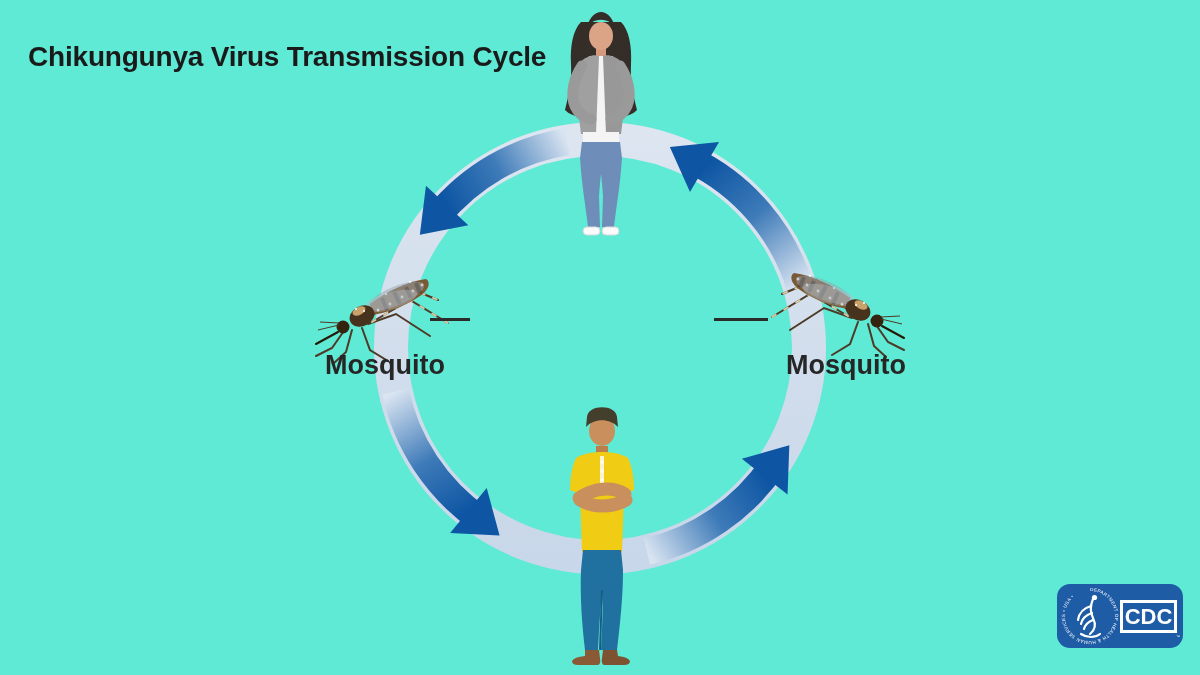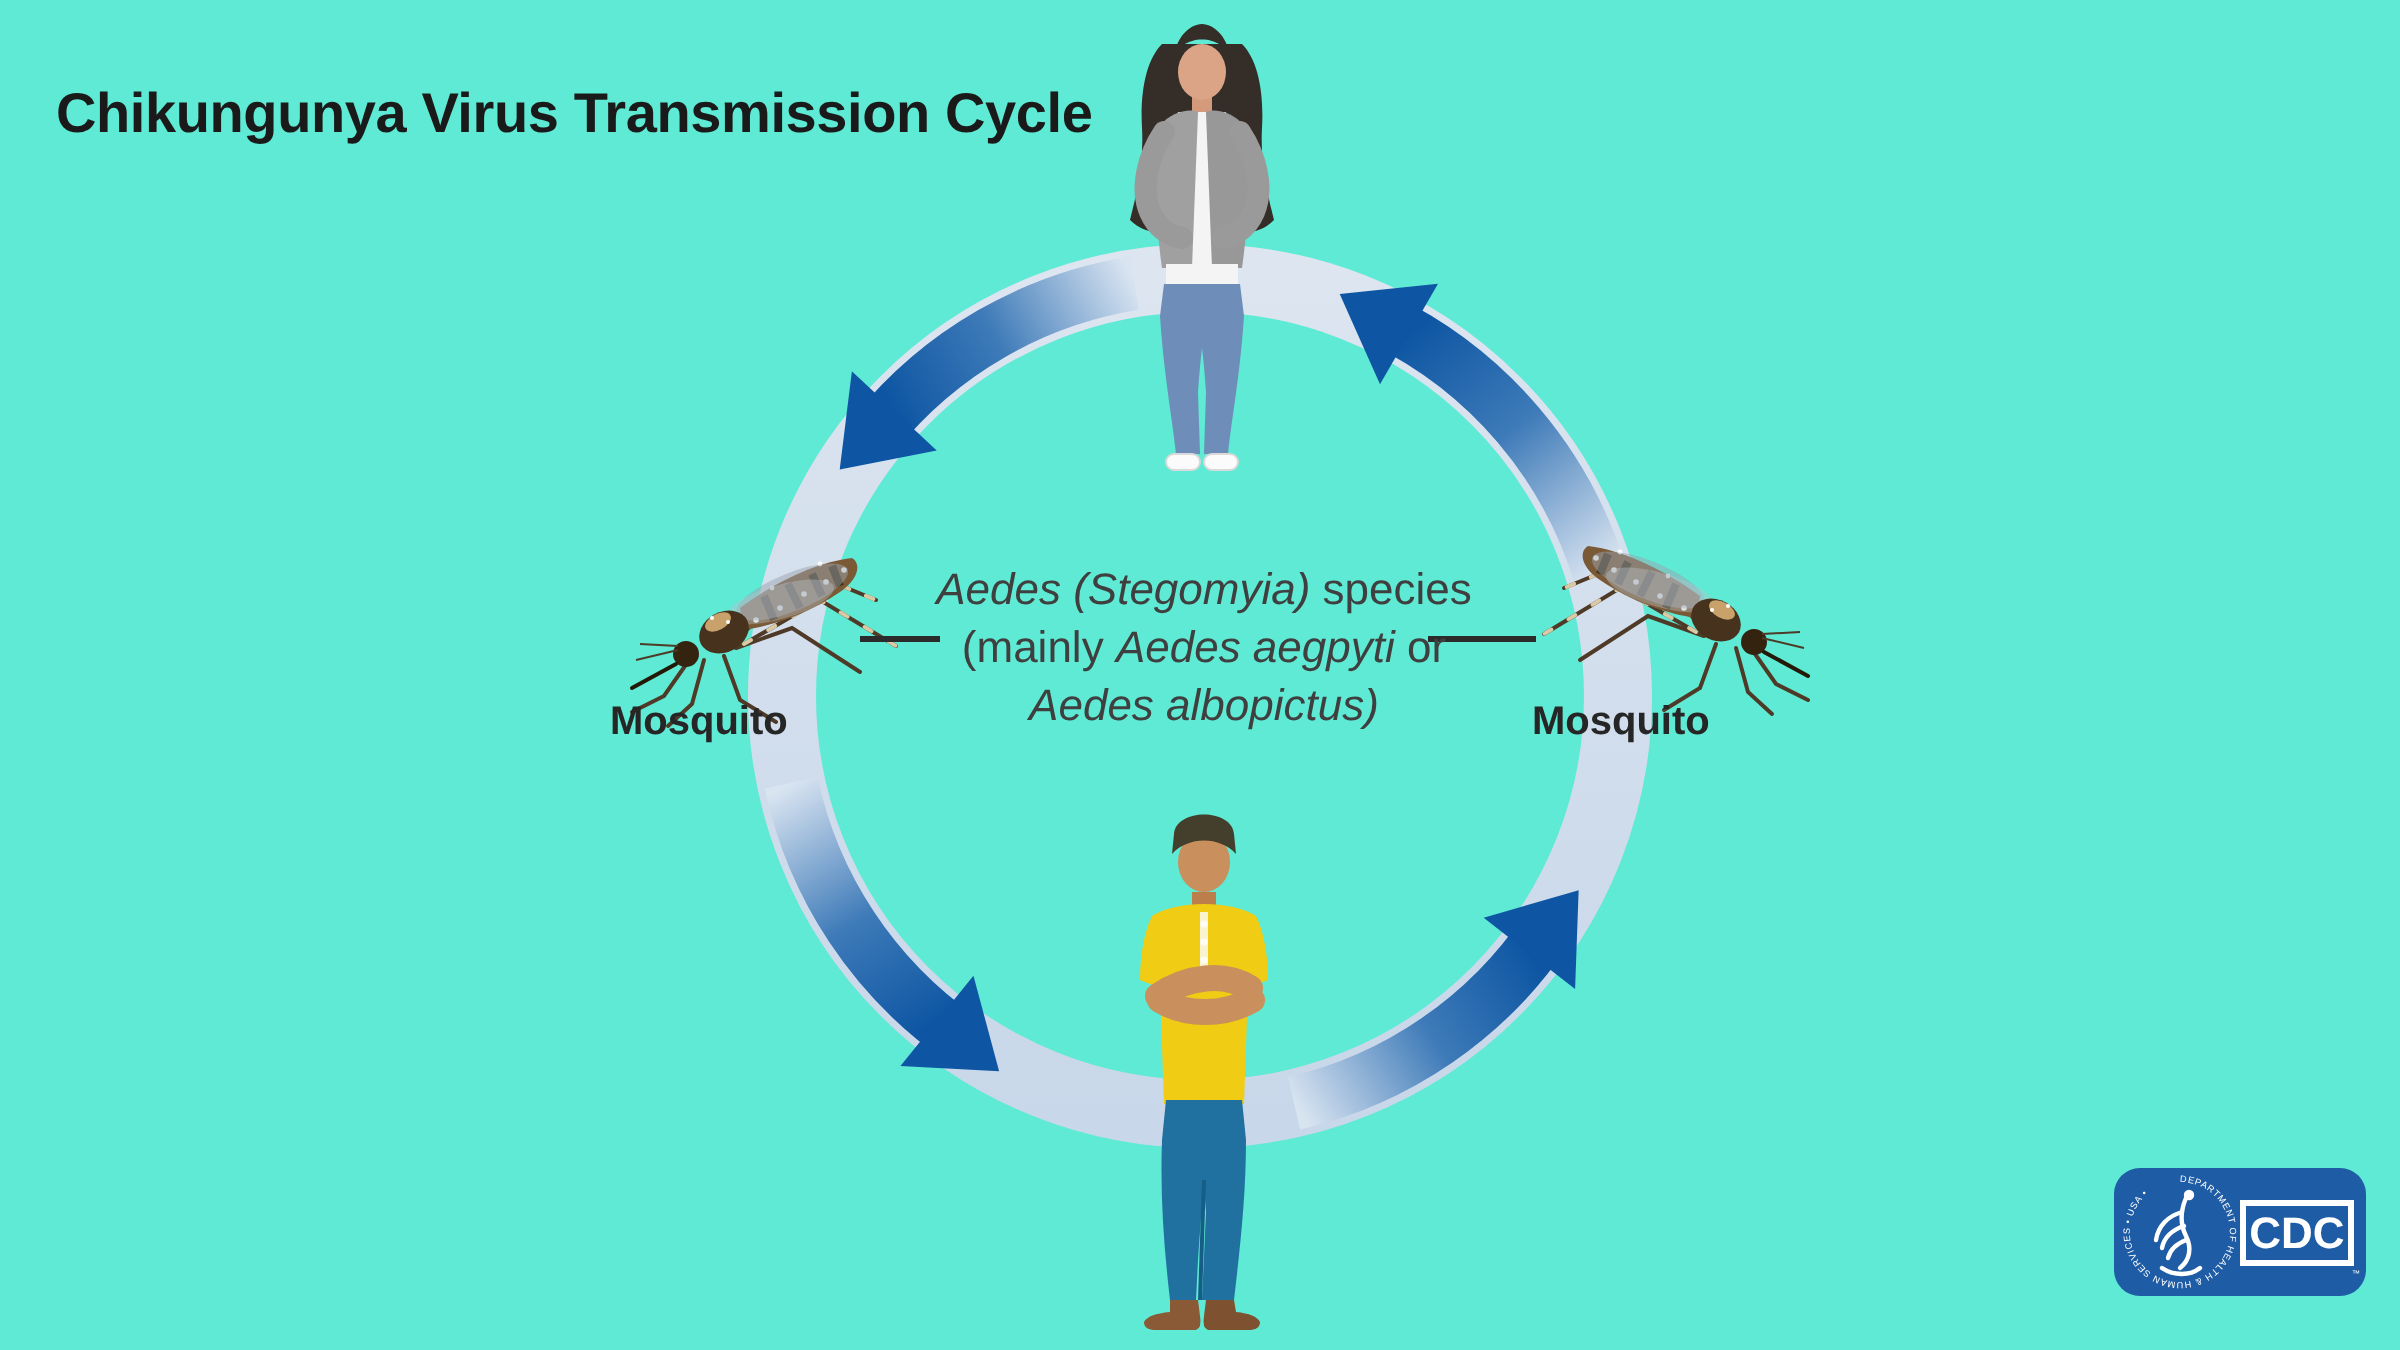--- a/index.html
+++ b/index.html
@@ -4,22 +4,22 @@
 <style>
   html,body{margin:0;padding:0;background:#fff;}
   .stage{position:relative;width:1200px;height:675px;background:#5eead4;overflow:hidden;
          font-family:"Liberation Sans",sans-serif;}
   .scene{position:absolute;left:0;top:0;}
   .page-title{position:absolute;left:28px;top:22px;font-size:28px;font-weight:700;
               color:#1a1a1a;letter-spacing:-0.2px;white-space:nowrap;}
   .center-label{position:absolute;left:430px;top:280px;width:344px;text-align:center;
                 font-size:22px;line-height:29px;color:#3f3f3f;}
   .center-label .it{font-style:italic;}
-  .mosq-label{position:absolute;top:350px;width:140px;text-align:left;
-              font-size:20px;font-weight:700;color:#262626;}
+  .mosq-label{position:absolute;top:350px;width:140px;text-align:right;
+              font-size:27px;font-weight:700;color:#262626;}
   .mosq-label.left{left:305px;}
   .mosq-label.right{left:766px;}
   .dash{position:absolute;top:318px;height:3px;background:#2b2b2b;}
   .dash.left{left:430px;width:40px;}
   .dash.right{left:714px;width:54px;}
   .cdc-logo{position:absolute;left:1057px;top:584px;}
 </style>
 </head>
 <body>
 
@@ -140,25 +140,20 @@
       <path d="M49,250 L49,256 Q38,257 36,261 Q36,265 42,265 L62,265 Q65,264 64,258 L63,250 Z" fill="#8a5a36"></path>
       <path d="M67,250 L66,258 Q65,264 68,265 L88,265 Q94,265 94,261 Q92,257 82,256 L81,250 Z" fill="#7e5230"></path>
     </g>
   </svg>
 
   <h1 class="page-title">Chikungunya Virus Transmission Cycle</h1>
 
   <div class="dash left"></div>
   <div class="dash right"></div>
 
-  <div class="center-label" id="center-text">
-      <div><span class="it">Aedes (Stegomyia)</span><span> species</span></div>
-      <div><span>(mainly </span><span class="it">Aedes aegpyti</span><span> or</span></div>
-      <div><span class="it">Aedes albopictus)</span></div>
-    </div>
 
   <div class="mosq-label left">Mosquito</div>
   <div class="mosq-label right">Mosquito</div>
 
   <svg class="cdc-logo" width="126" height="64" viewBox="0 0 126 64">
     <rect x="0" y="0" width="126" height="64" rx="13" fill="#1e5ca5"></rect>
     <defs>
       <path id="sealCircle" d="M33,7 a25,25 0 1 1 -0.1,0"></path>
     </defs>
     <text font-size="4.6" fill="#ffffff" letter-spacing="0.4">

